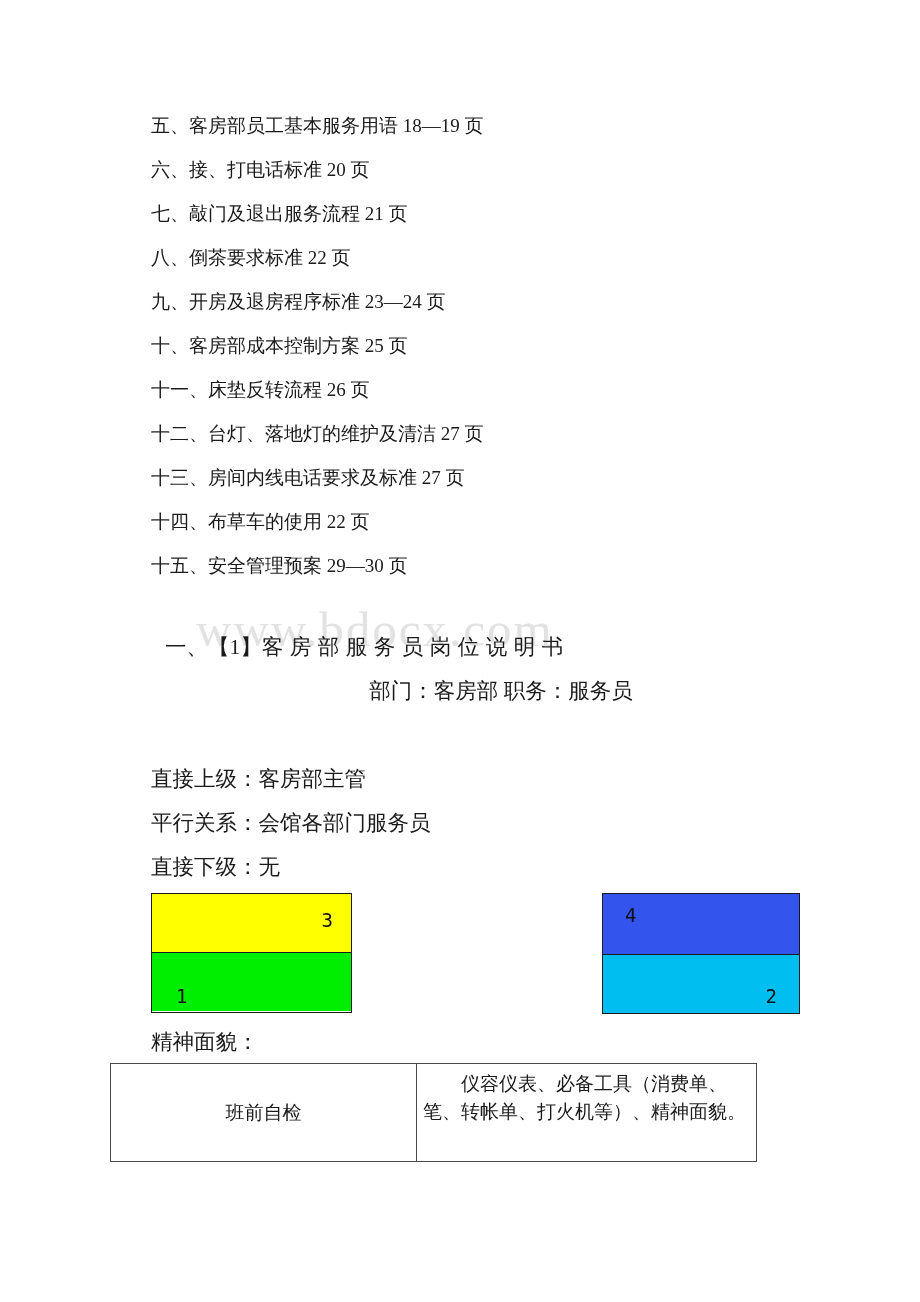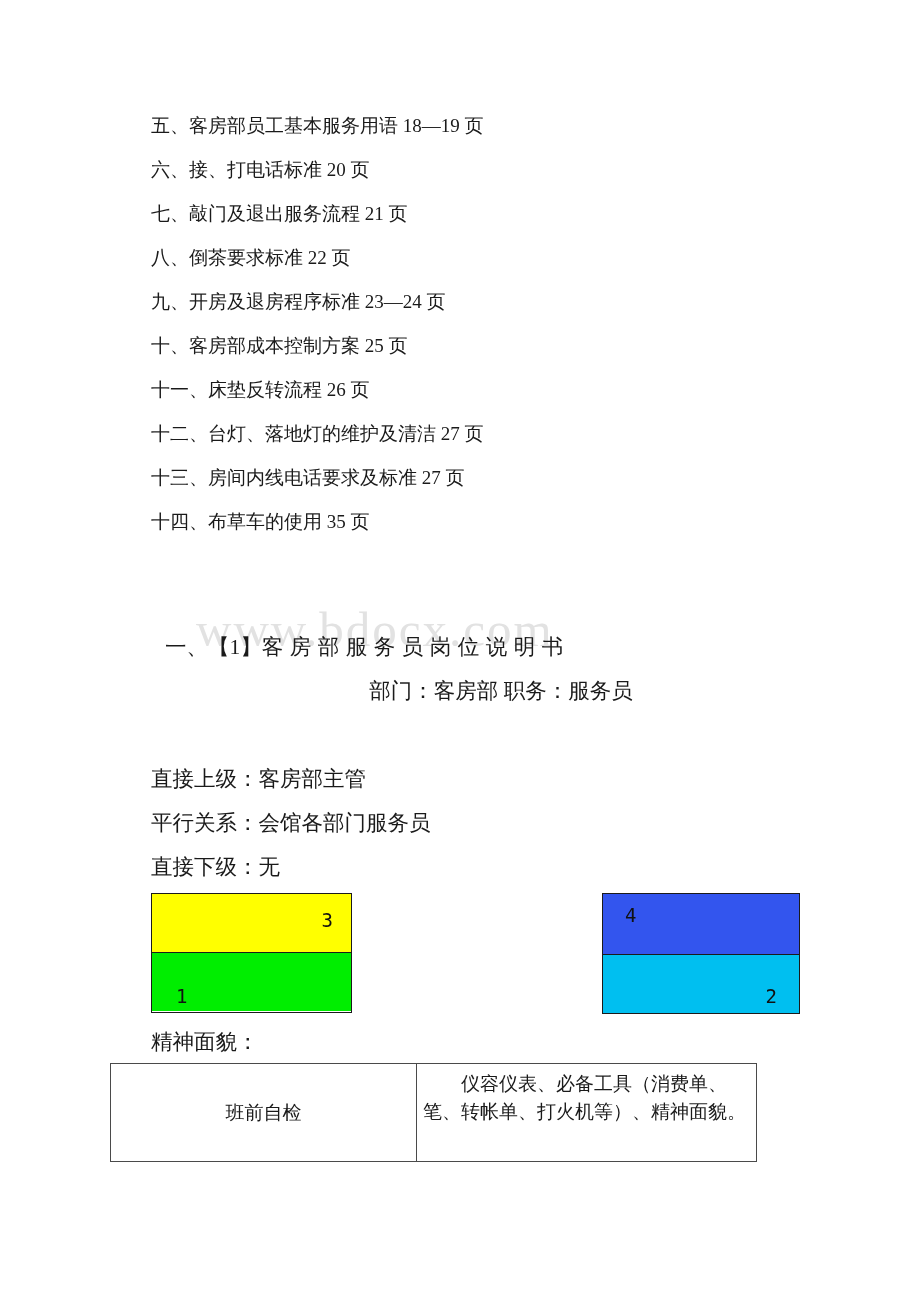--- a/index.html
+++ b/index.html
@@ -210,21 +210,22 @@
   <div class="toc">
     <div class="toc-line">五、客房部员工基本服务用语 18—19 页</div>
     <div class="toc-line">六、接、打电话标准  20 页</div>
     <div class="toc-line">七、敲门及退出服务流程  21 页</div>
     <div class="toc-line">八、倒茶要求标准  22 页</div>
     <div class="toc-line">九、开房及退房程序标准  23—24 页</div>
     <div class="toc-line">十、客房部成本控制方案  25 页</div>
     <div class="toc-line">十一、床垫反转流程  26 页</div>
     <div class="toc-line">十二、台灯、落地灯的维护及清洁  27 页</div>
     <div class="toc-line">十三、房间内线电话要求及标准  27 页</div>
-    <div class="toc-line">十四、布草车的使用  35 页</div>
+    <div class="toc-line">十四、布草车的使用  22 页</div>
+    <div class="toc-line">十五、安全管理预案  29—30 页</div>
   </div>
 
   <div class="section-block">
     <div class="section-title"><span class="t-prefix">一、【1】</span><span class="t-spaced">客房部服务员岗位说明书</span></div>
     <div class="section-subtitle">部门：客房部 职务：服务员</div>
   </div>
 
   <div class="relations">
     <div class="relation-line">直接上级：客房部主管</div>
     <div class="relation-line">平行关系：会馆各部门服务员</div>

